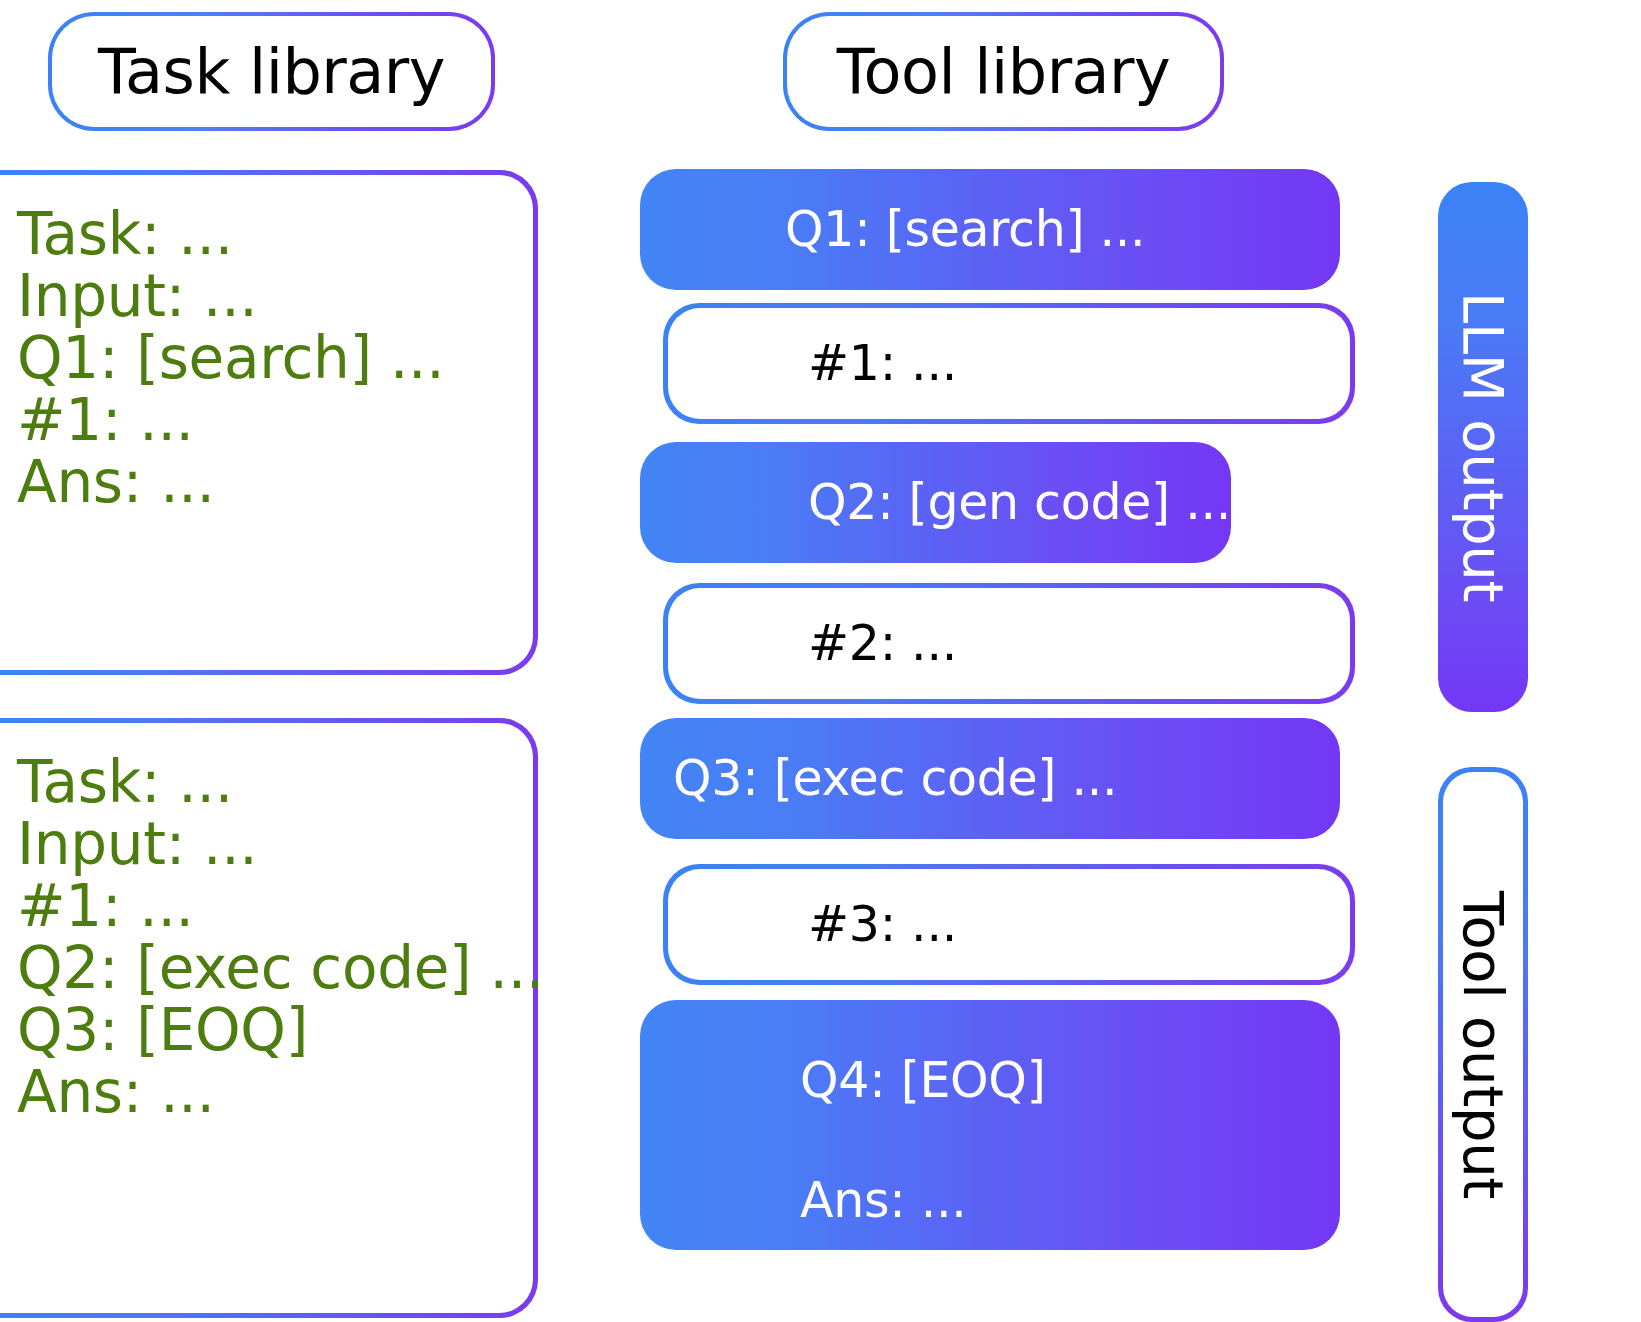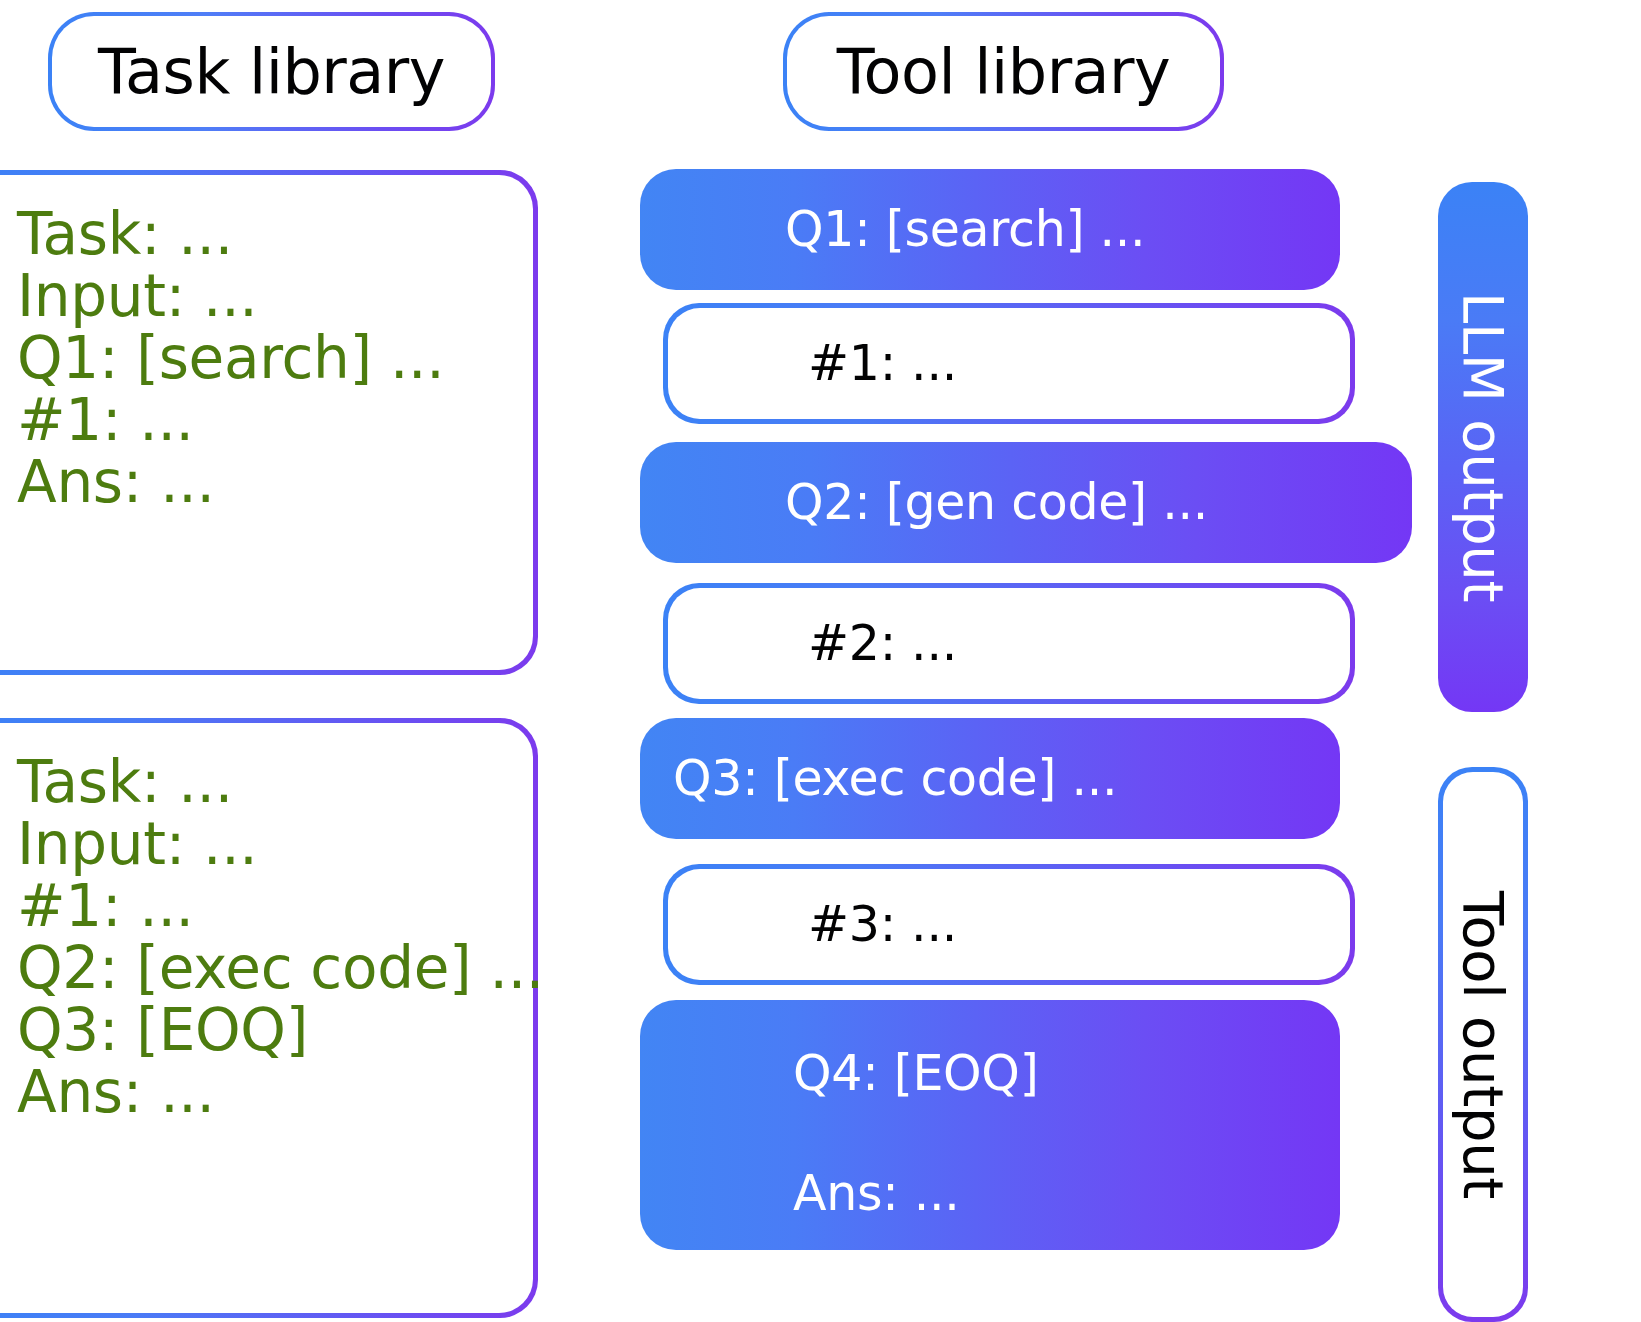--- a/index.html
+++ b/index.html
@@ -110,29 +110,29 @@
   .tool-card-outline .tool-text {
     font-size: 49px;
     line-height: 60px;
     color: #020203;
     white-space: nowrap;
     letter-spacing: -0.3px;
   }
 
   #tool-step-1 { left: 640px; top: 169px; width: 700px; height: 121px; }
   #tool-step-2 { left: 663px; top: 303px; width: 692px; height: 121px; }
-  #tool-step-3 { left: 640px; top: 442px; width: 772px; height: 121px; }
+  #tool-step-3 { left: 640px; top: 442px; width: 591px; height: 121px; justify-content: flex-end; }
   #tool-step-4 { left: 663px; top: 583px; width: 692px; height: 121px; }
   #tool-step-5 { left: 640px; top: 718px; width: 700px; height: 121px; padding-left: 33px; }
   #tool-step-6 { left: 663px; top: 864px; width: 692px; height: 121px; }
 
   #tool-step-7 {
     left: 640px; top: 1000px; width: 700px; height: 250px;
     display: block;
-    padding: 8px;
+    padding: 15px;
   }
   #tool-step-7 .final-inner {
     height: 100%;
     box-sizing: border-box;
     padding: 36px 0 0 145px;
   }
   #tool-step-7 .final-line {
     font-size: 49px;
     line-height: 60px;
     color: #ffffff;

